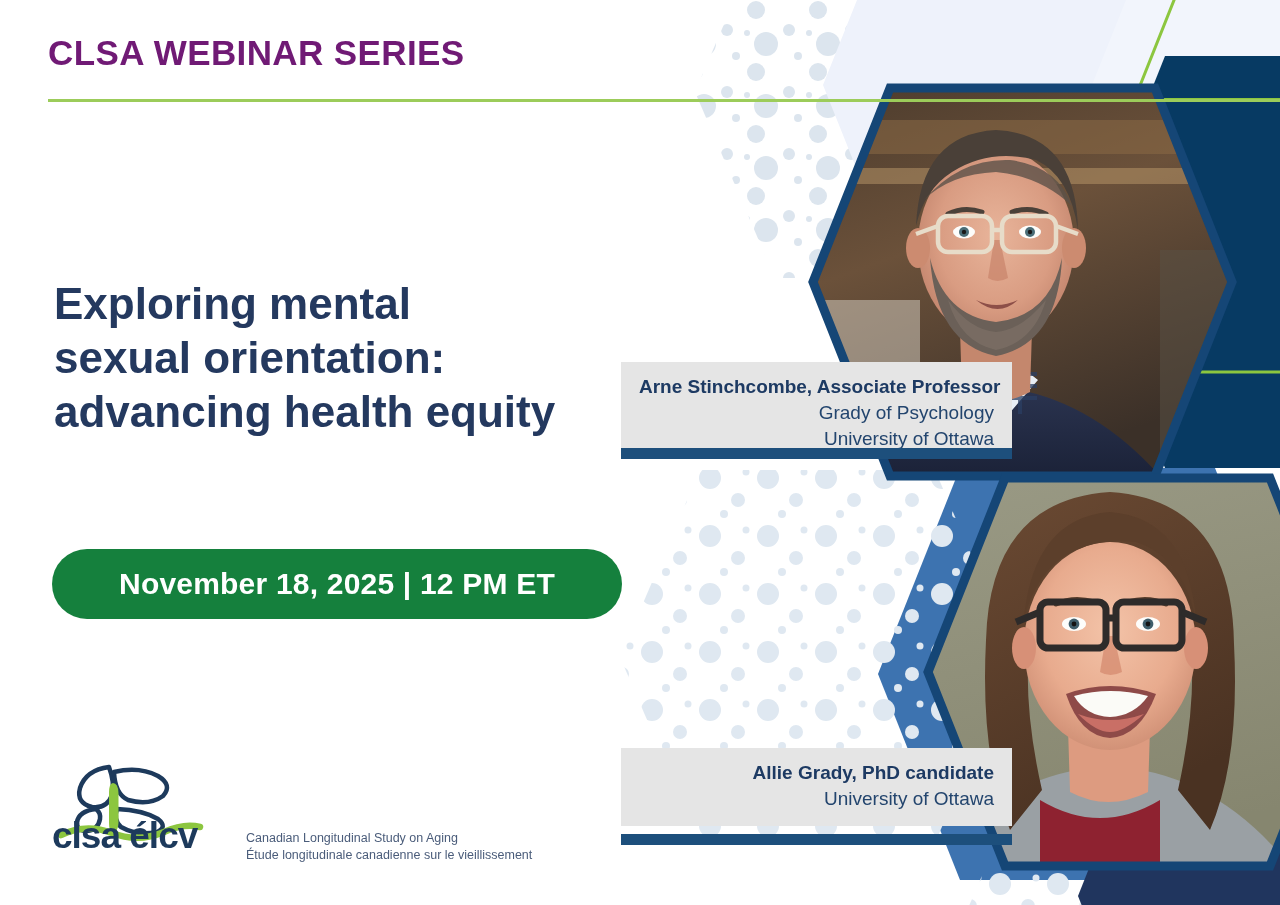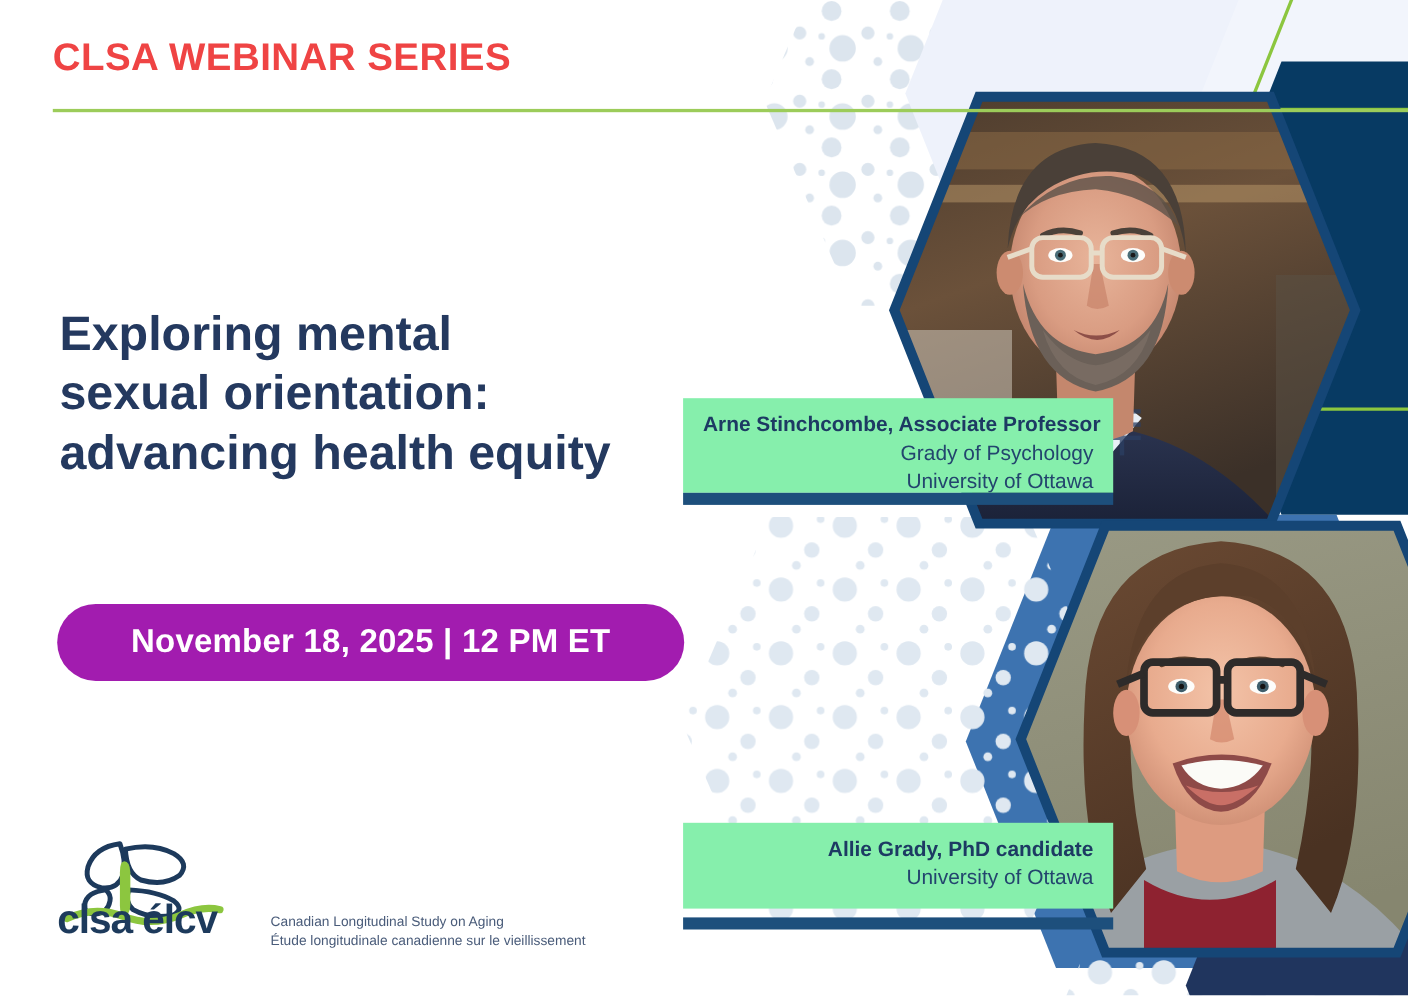--- a/index.html
+++ b/index.html
@@ -30,21 +30,21 @@
   #header-block {
     position: absolute;
     left: 48px;
     top: 34px;
     width: 1180px;
   }
   #series-title {
     font-size: 35px;
     font-weight: bold;
     letter-spacing: 0.4px;
-    color: #ef4444;
+    color: #701a75;
     line-height: 1.1;
     white-space: nowrap;
   }
   #header-rule {
     position: absolute;
     left: 48px;
     top: 99px;
     width: 1232px;
     height: 3px;
     background: #9ccc5a;
@@ -64,37 +64,37 @@
   #main-title .tline { display: block; white-space: nowrap; }
 
   
   #date-pill {
     position: absolute;
     left: 52px;
     top: 549px;
     width: 570px;
     height: 70px;
     border-radius: 35px;
-    background: #a21caf;
+    background: #15803d;
     display: flex;
     align-items: center;
     justify-content: center;
   }
   #date-text {
     color: #ffffff;
     font-size: 30px;
     font-weight: bold;
     letter-spacing: 0.2px;
     white-space: nowrap;
   }
 
   
   .caption-panel {
     position: absolute;
-    background: #86efac;
+    background: #e5e5e5;
     box-sizing: border-box;
     padding: 12px 18px 10px 18px;
     text-align: right;
   }
   .caption-panel .c-name {
     display: block;
     font-size: 19px;
     font-weight: bold;
     color: #1d3a63;
     line-height: 1.38;

